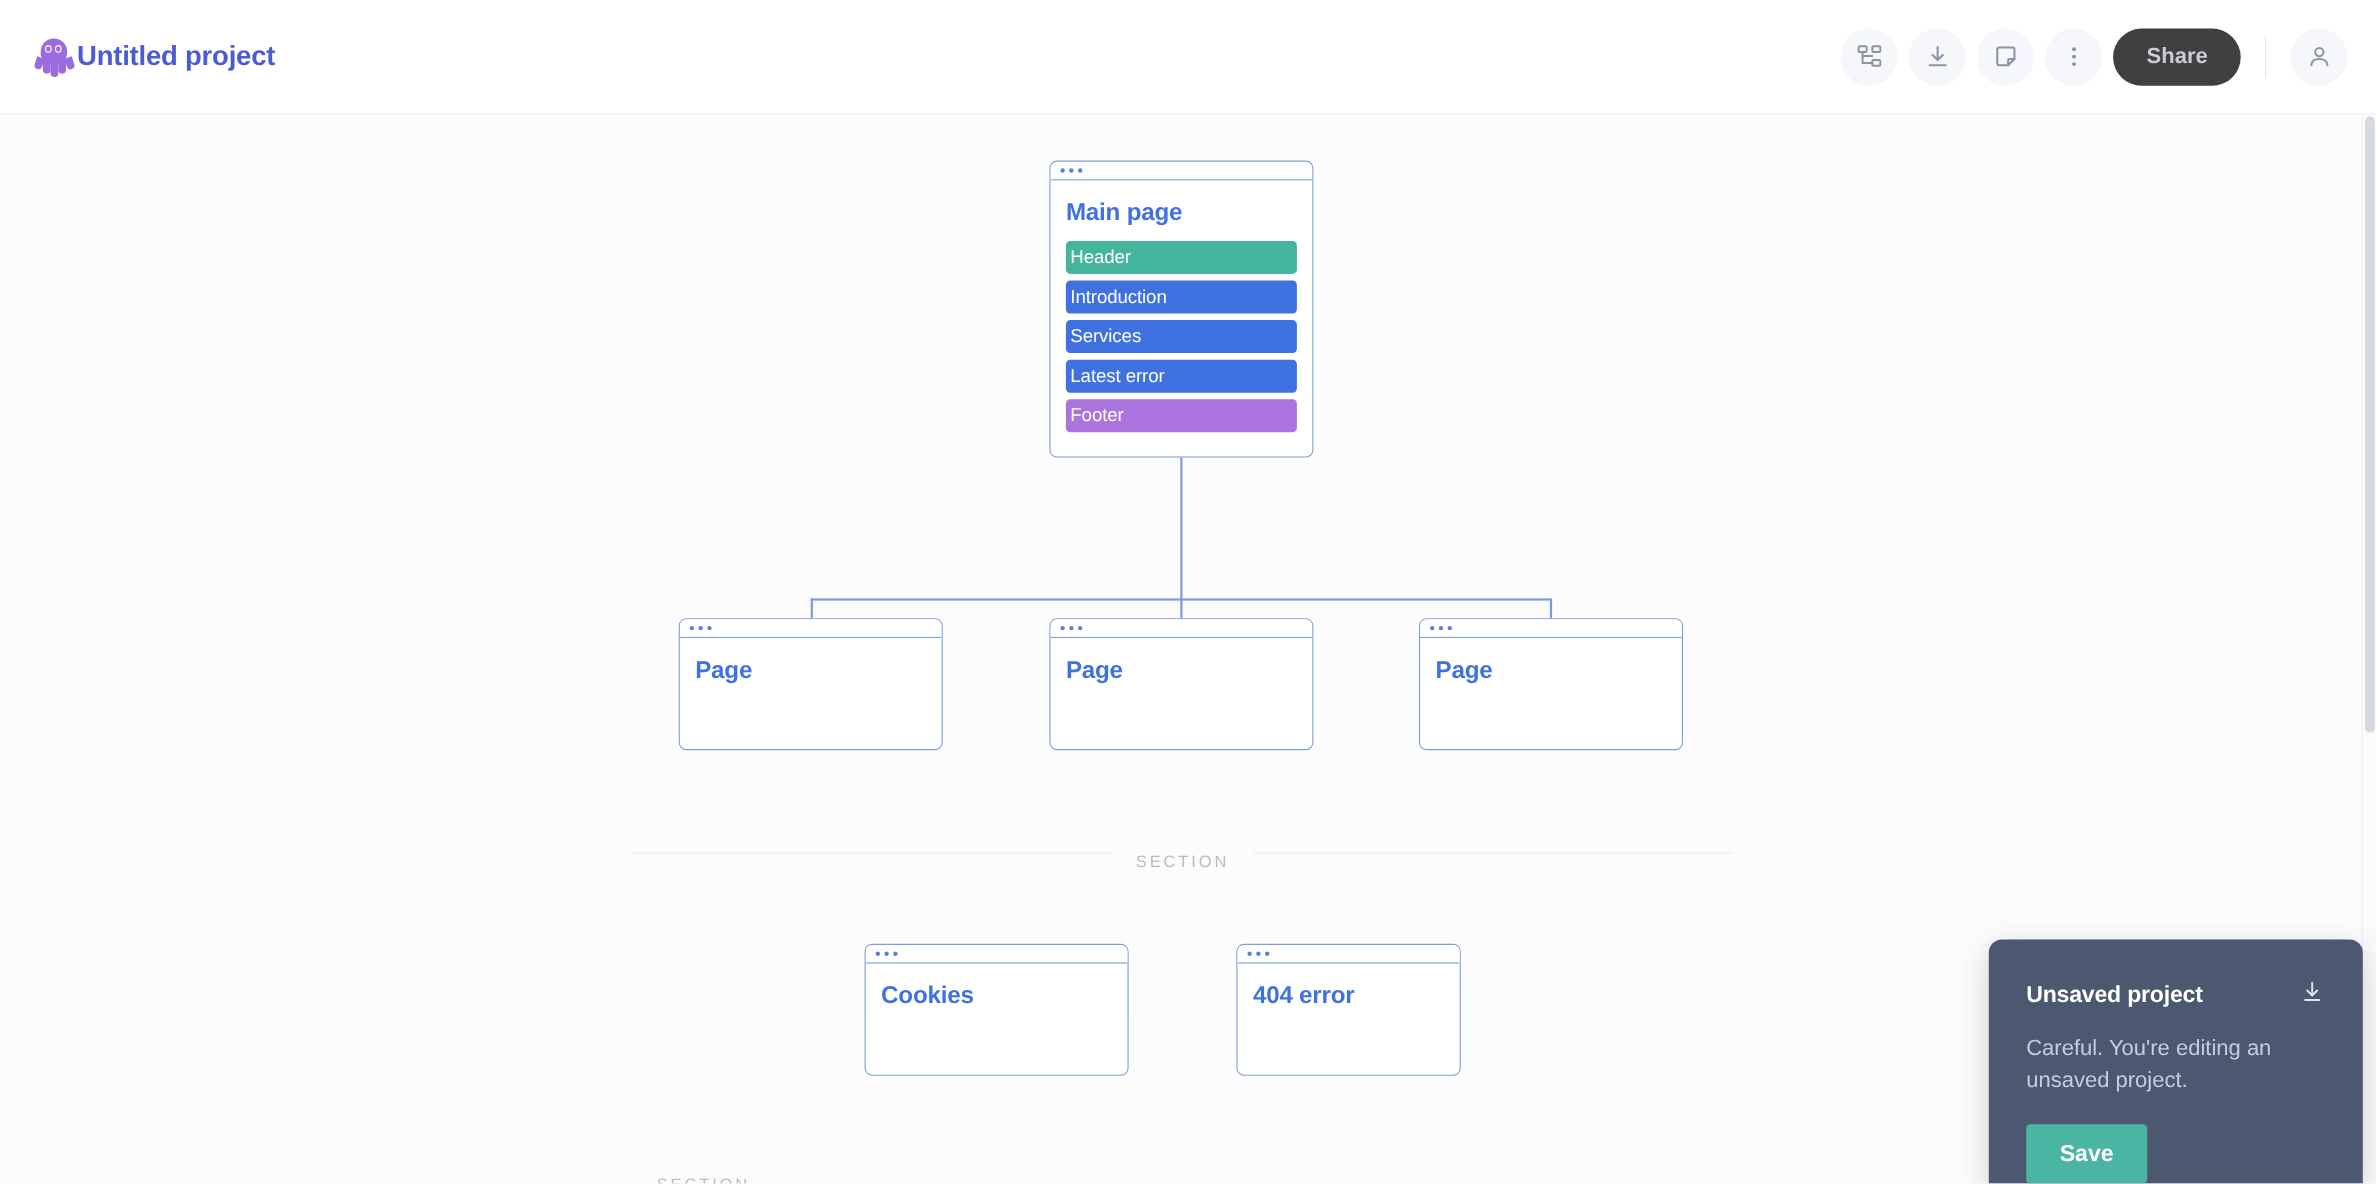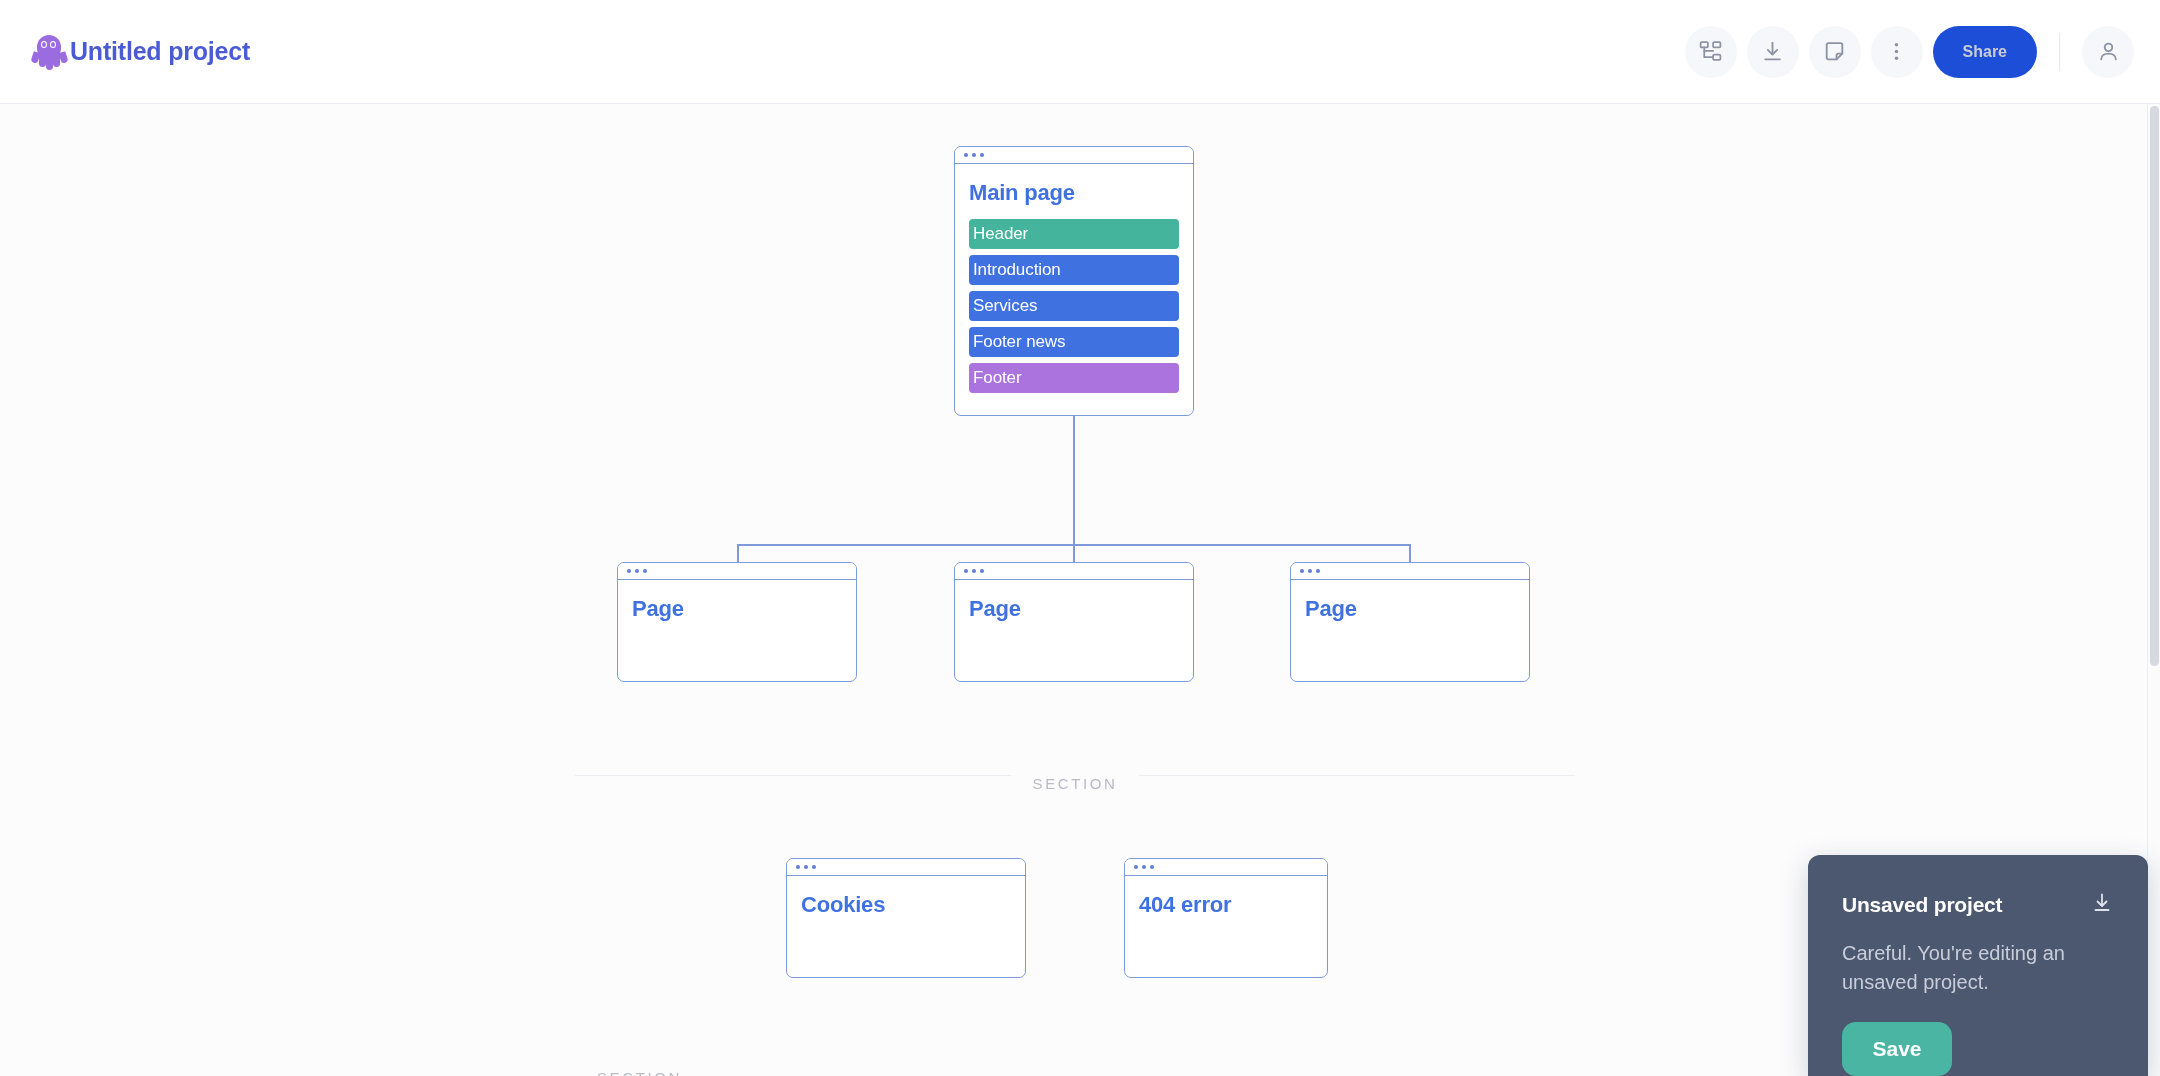--- a/index.html
+++ b/index.html
@@ -100,23 +100,23 @@
     justify-content: center;
     border: none;
     cursor: pointer;
   }
   .icon-btn svg { display: block; }
 
   .share-btn {
     height: 52px;
     padding: 0 30px;
     border-radius: 26px;
-    background: #1d4ed8;
+    background: #404040;
     color: #c9ccd6;
-    font-size: 16px;
+    font-size: 20px;
     font-weight: bold;
     border: none;
     display: flex;
     align-items: center;
     cursor: default;
   }
 
   .vdivider {
     width: 1px;
     height: 38px;
@@ -247,21 +247,21 @@
     color: #c8cdd9;
     font-size: 20px;
     line-height: 1.42;
     max-width: 250px;
   }
   .save-btn {
     margin-top: 26px;
     height: 54px;
     width: 110px;
     border: none;
-    border-radius: 14px;
+    border-radius: 4px;
     background: #4bb5a4;
     color: #ffffff;
     font-size: 21px;
     font-weight: bold;
     cursor: pointer;
     font-family: "Liberation Sans", sans-serif;
   }
 
   
   .scrollbar-track {
@@ -371,21 +371,21 @@
         <span class="dot"></span>
         <span class="dot"></span>
         <span class="dot"></span>
       </div>
       <div class="card-body">
         <div class="card-title">Main page</div>
         <div class="blocks">
           <div class="block" style="background:#44b49c;">Header</div>
           <div class="block" style="background:#3f72e0;">Introduction</div>
           <div class="block" style="background:#3f72e0;">Services</div>
-          <div class="block" style="background:#3f72e0;">Footer news</div>
+          <div class="block" style="background:#3f72e0;">Latest error</div>
           <div class="block" style="background:#ab73dd;">Footer</div>
         </div>
       </div>
     </div>
 
     <div class="conn v" style="left:1073px; top:312px; height:130px;"></div>
     <div class="conn h" style="left:737px; top:440px; width:673px;"></div>
     <div class="conn v" style="left:737px; top:440px; height:18px;"></div>
     <div class="conn v" style="left:1073px; top:440px; height:18px;"></div>
     <div class="conn v" style="left:1409px; top:440px; height:18px;"></div>

